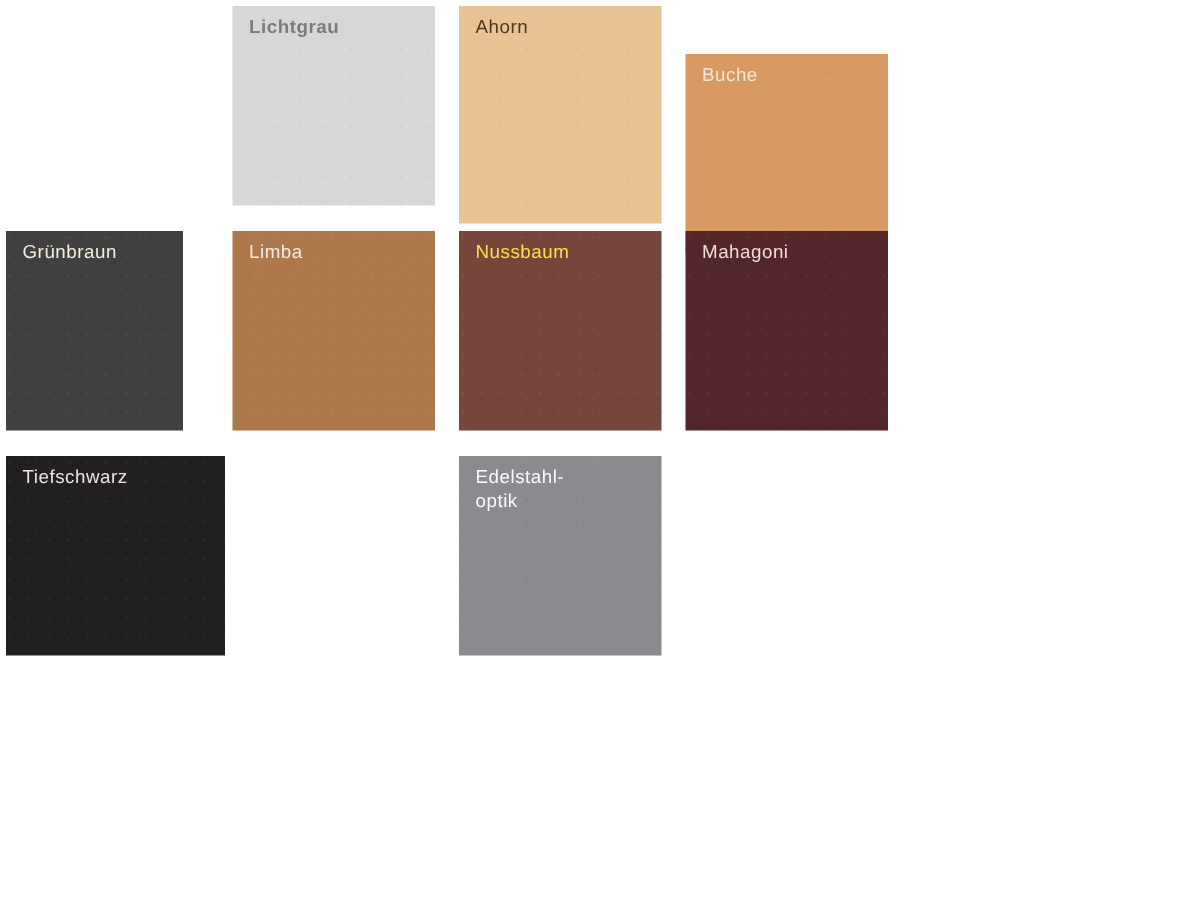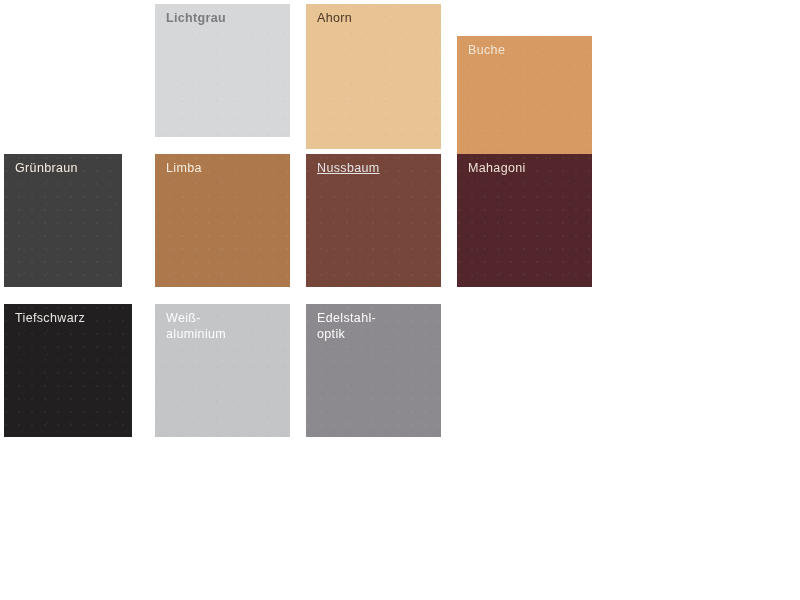--- a/index.html
+++ b/index.html
@@ -70,29 +70,25 @@
     <div class="swatch" style="left: 457px; top: 4px; width: 135px; height: 133px; background: rgb(215, 154, 99); margin-top: 32px;">
       <div class="swatch-label" style="color: rgb(244, 230, 214);">Buche</div>
     </div>
     <div class="swatch" style="left: 4px; top: 154px; width: 118px; height: 133px; background: #404040;">
       <div class="swatch-label" style="color: rgb(246, 236, 224);">Grünbraun</div>
     </div>
     <div class="swatch" style="left: 155px; top: 154px; width: 135px; height: 133px; background: rgb(173, 121, 76);">
       <div class="swatch-label" style="color: rgb(247, 237, 223);">Limba</div>
     </div>
     <div class="swatch" style="left: 306px; top: 154px; width: 135px; height: 133px; background: rgb(119, 70, 58);">
-      <div class="swatch-label" style="color: #e5e5e5; text-decoration: underline;">Nussbaum</div>
+      <div class="swatch-label" style="color: #fde047;">Nussbaum</div>
     </div>
     <div class="swatch" style="left: 457px; top: 154px; width: 135px; height: 133px; background: rgb(82, 38, 42);">
       <div class="swatch-label" style="color: rgb(239, 224, 212);">Mahagoni</div>
     </div>
-    <div class="swatch" style="left: 4px; top: 304px; width: 128px; height: 133px; background: rgb(33, 31, 31);">
+    <div class="swatch" style="left: 4px; top: 304px; width: 146px; height: 133px; background: rgb(33, 31, 31);">
       <div class="swatch-label" style="color: rgb(233, 229, 226);">Tiefschwarz</div>
-    </div>
-    <div class="swatch" style="left: 155px; top: 304px; width: 135px; height: 133px; background: rgb(196, 197, 199);">
-      <div class="swatch-label" style="color: rgb(253, 253, 253);">Weiß-
-aluminium</div>
     </div>
     <div class="swatch" style="left: 306px; top: 304px; width: 135px; height: 133px; background: rgb(140, 138, 142);">
       <div class="swatch-label" style="color: rgb(253, 253, 253);">Edelstahl-
 optik</div>
     </div>
   </div>
 
 </body></html>

